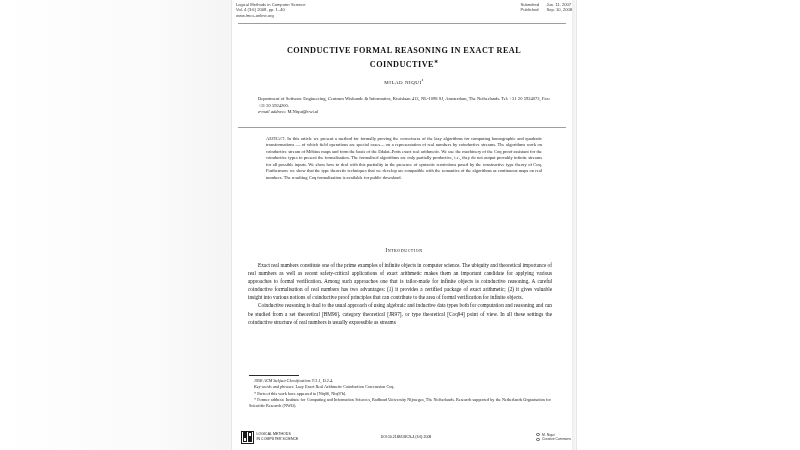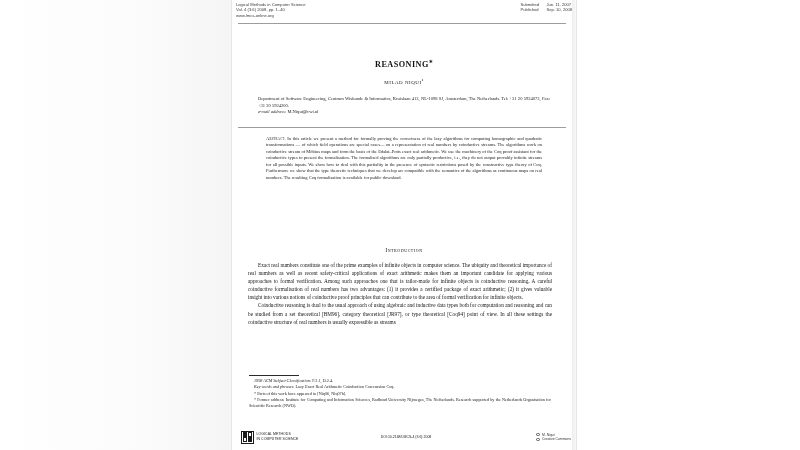--- a/index.html
+++ b/index.html
@@ -269,22 +269,22 @@
       <div class="rh-row">
         <span class="rh-key">Published</span>
         <span>Sep. 10, 2008</span>
       </div>
     </div>
   </div>
 
   <div class="rule"></div>
 
   <div class="title">
-    <br>
-    <span>REASONING</span><sup>∗</sup>
+    <span>COINDUCTIVE FORMAL REASONING IN EXACT REAL</span><br>
+    <span>COINDUCTIVE</span><sup>∗</sup>
   </div>
 
   <div class="author">
     <span>MILAD NIQUI</span><sup>a</sup>
   </div>
 
   <div class="affil">
     <span>Department of Software Engineering, Centrum Wiskunde &amp; Informatica, Kruislaan 413, NL-1098 SJ, Amsterdam, The Netherlands. Tel: +31 20 5924073, Fax: +31 20 5924200.</span>
     <div class="email">
       <span>e-mail address:</span>

